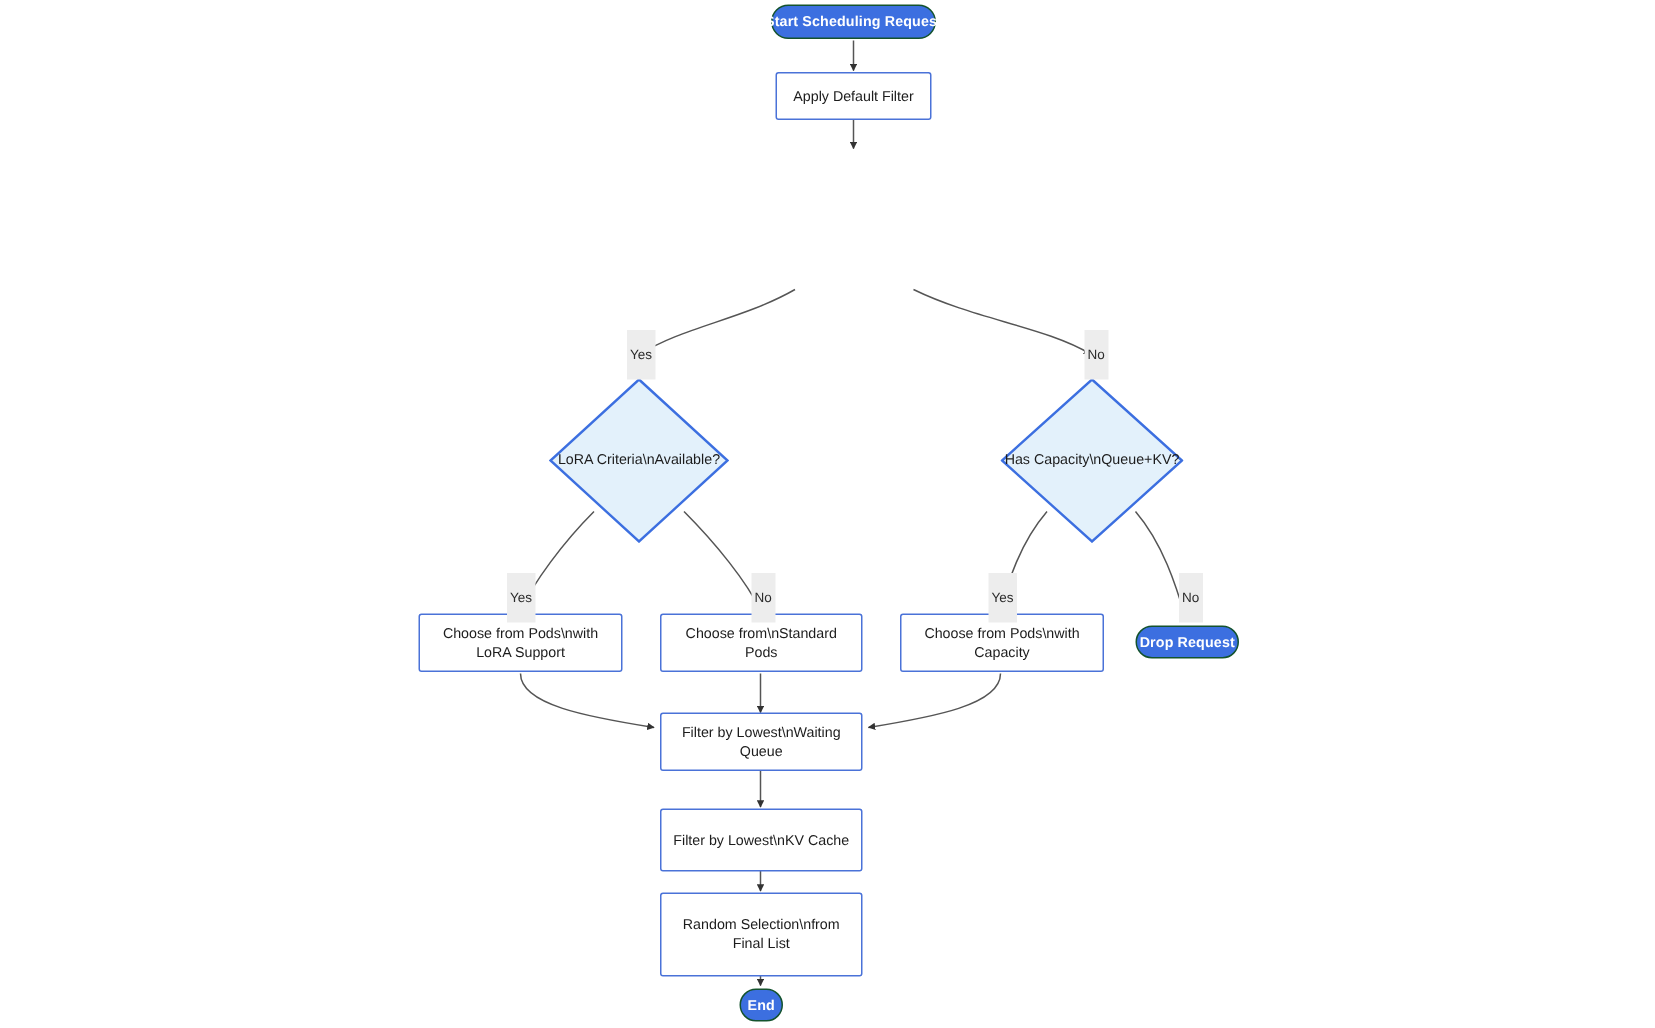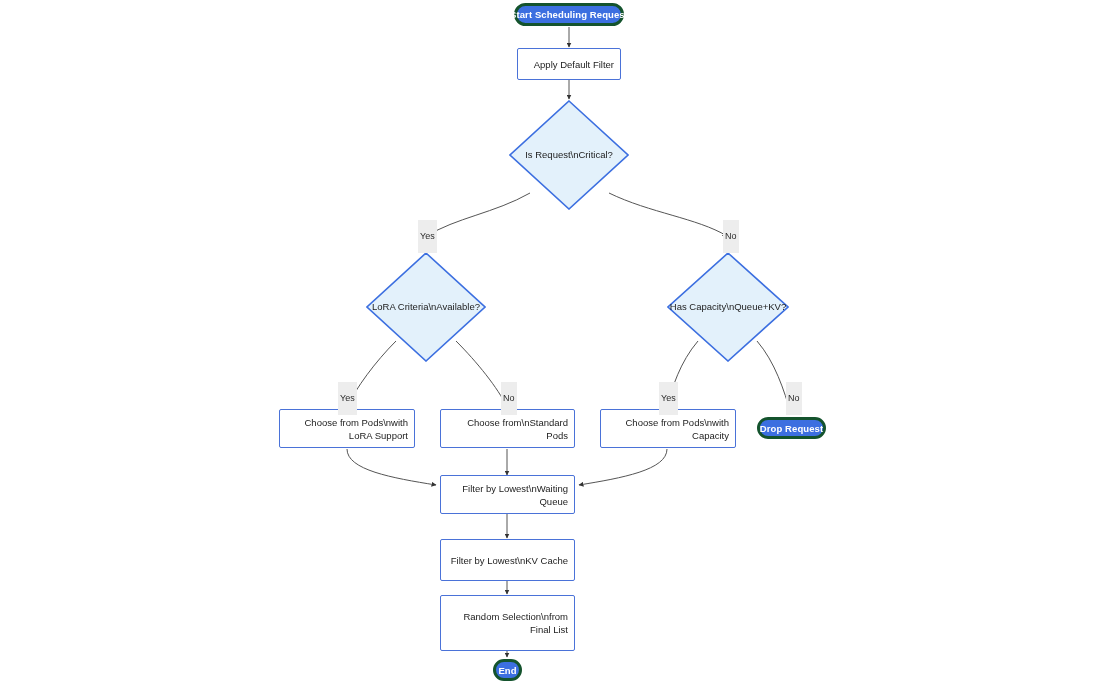--- a/index.html
+++ b/index.html
@@ -34,21 +34,21 @@
     position: absolute;
     box-sizing: border-box;
     display: flex;
     align-items: center;
     justify-content: center;
     text-align: center;
   }
   
   .terminal {
     background: #3c6fe0;
-    border: 3px solid #14532d;
+    border: 1px solid #14532d;
     border-radius: 14px;
     color: #ffffff;
     font-size: 9.5px;
     font-weight: bold;
     letter-spacing: 0.1px;
     padding: 0 10px;
     white-space: nowrap;
   }
   
   .process {
@@ -56,21 +56,20 @@
     border: 1.2px solid #4a72d8;
     border-radius: 2px;
     color: #1c1c1c;
     font-size: 9.5px;
     line-height: 13px;
     padding: 2px 6px;
   }
   .process span.txt {
     display: block;
     width: 100%;
-    text-align: right;
   }
   
   .decision {
     background: transparent;
     border: none;
   }
   .decision .dshape {
     position: absolute;
     left: 0;
     top: 0;
@@ -140,26 +139,20 @@
   </svg>
 
   <div class="node terminal" style="left:514px; top:3px; width:110px; height:23px;">
     <span>Start Scheduling Request</span>
   </div>
 
   <div class="node process" style="left:517px; top:48px; width:104px; height:32px;">
     <span class="txt">Apply Default Filter</span>
   </div>
 
-  <div class="node decision" style="left:509px; top:100px; width:120px; height:110px;">
-    <svg class="dshape" viewBox="0 0 120 110" preserveAspectRatio="none">
-      <polygon points="60,1 119,55 60,109 1,55" fill="#e3f1fb" stroke="#3c6fe0" stroke-width="1.6"></polygon>
-    </svg>
-    <span class="dlabel">Is Request\nCritical?</span>
-  </div>
 
   <div class="node decision" style="left:366px; top:252px; width:120px; height:110px;">
     <svg class="dshape" viewBox="0 0 120 110" preserveAspectRatio="none">
       <polygon points="60,1 119,55 60,109 1,55" fill="#e3f1fb" stroke="#3c6fe0" stroke-width="1.6"></polygon>
     </svg>
     <span class="dlabel">LoRA Criteria\nAvailable?</span>
   </div>
 
   <div class="node decision" style="left:667px; top:252px; width:122px; height:110px;">
     <svg class="dshape" viewBox="0 0 122 110" preserveAspectRatio="none">

